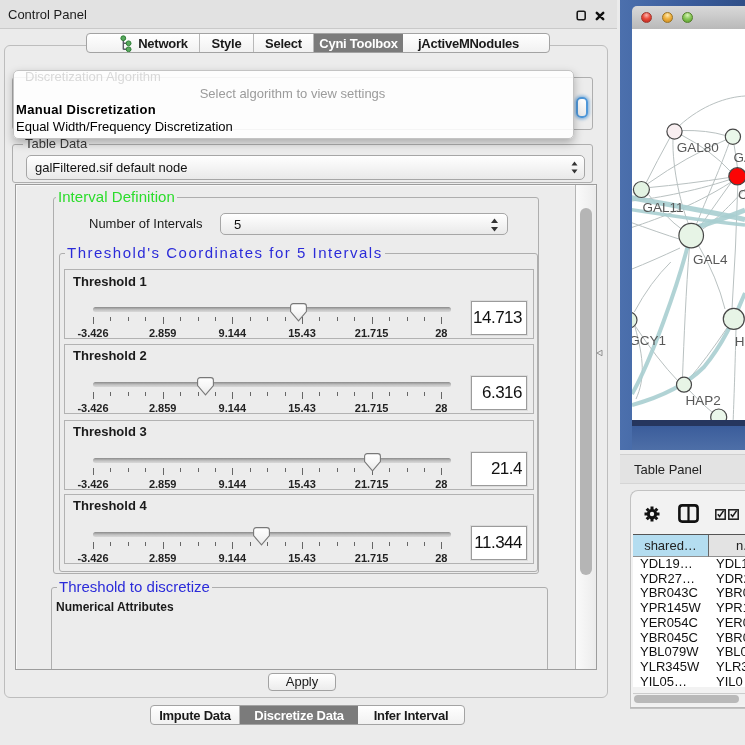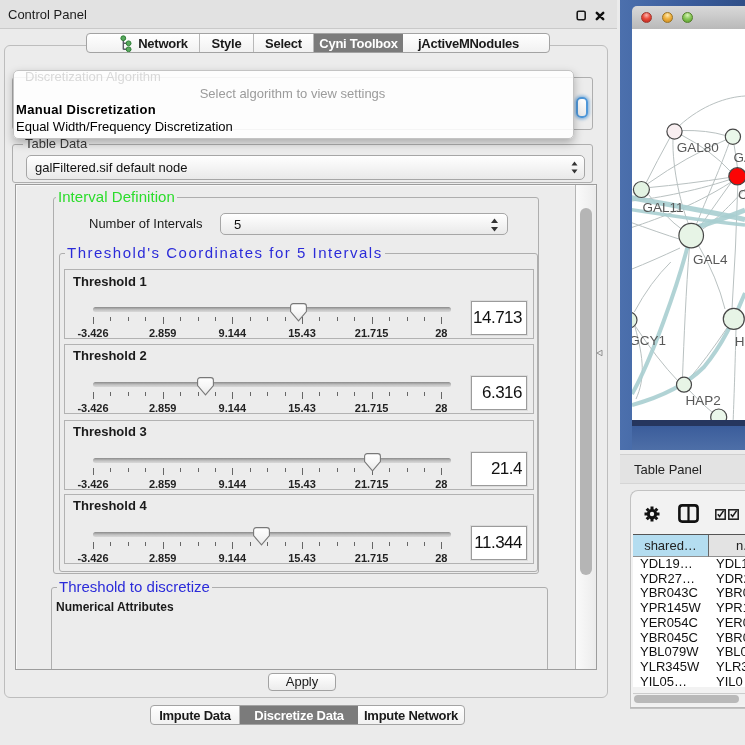--- a/index.html
+++ b/index.html
@@ -273,21 +273,21 @@
       <span class="gtitle" style="left:5px;color:#2b2bd9;letter-spacing:0px;">Threshold to discretize</span>
     </div>
     <div class="abs" style="left:40px;top:415px;font-size:12px;font-weight:bold;color:#1a1a1a;">Numerical Attributes</div>
   </div>
 
   <div class="abs" style="left:268px;top:673px;width:66px;height:16px;background:linear-gradient(#fff,#ececec);border:1px solid #a2a2a2;border-radius:4px;font-size:13px;color:#1a1a1a;text-align:center;line-height:16px;">Apply</div>
 
   <div class="tabbar abs" style="left:150px;top:705px;width:313px;">
     <div class="seg" style="width:89px;">Impute Data</div>
     <div class="seg dark" style="width:118px;">Discretize Data</div>
-    <div class="seg" style="width:106px;">Impute Network</div>
+    <div class="seg" style="width:106px;">Infer Interval</div>
   </div>
 
   <div id="netwin" class="abs" style="left:620px;top:0;width:125px;height:450px;background:linear-gradient(90deg,#4c70ad,#3a5c9c 55%,#2f4f88);"></div>
   <div class="abs" style="left:632px;top:6px;width:113px;height:23px;background:linear-gradient(#d9d9d9,#b9b9b9);border-bottom:1px solid #8a8a8a;border-top-left-radius:5px;">
     <div class="abs" style="left:9px;top:6px;width:11px;height:11px;border-radius:50%;background:radial-gradient(circle at 50% 25%,#fbb5ae 0%,#ea4b3c 45%,#c92f24 80%,#b02a20);border:1px solid #9e372f;box-sizing:border-box;"></div>
     <div class="abs" style="left:29.5px;top:6px;width:11px;height:11px;border-radius:50%;background:radial-gradient(circle at 50% 25%,#fde9b2 0%,#efb23f 45%,#d89527 80%,#c08a2b);border:1px solid #9a7322;box-sizing:border-box;"></div>
     <div class="abs" style="left:50px;top:6px;width:11px;height:11px;border-radius:50%;background:radial-gradient(circle at 50% 25%,#d8f3b5 0%,#8ac95b 45%,#67ab38 80%,#579631);border:1px solid #527f2b;box-sizing:border-box;"></div>
   </div>
   <div class="abs" id="canvas" style="left:632px;top:29px;width:113px;height:391px;background:#fff;overflow:hidden;">
     <svg width="113" height="391" viewBox="0 0 113 391" id="netsvg">

